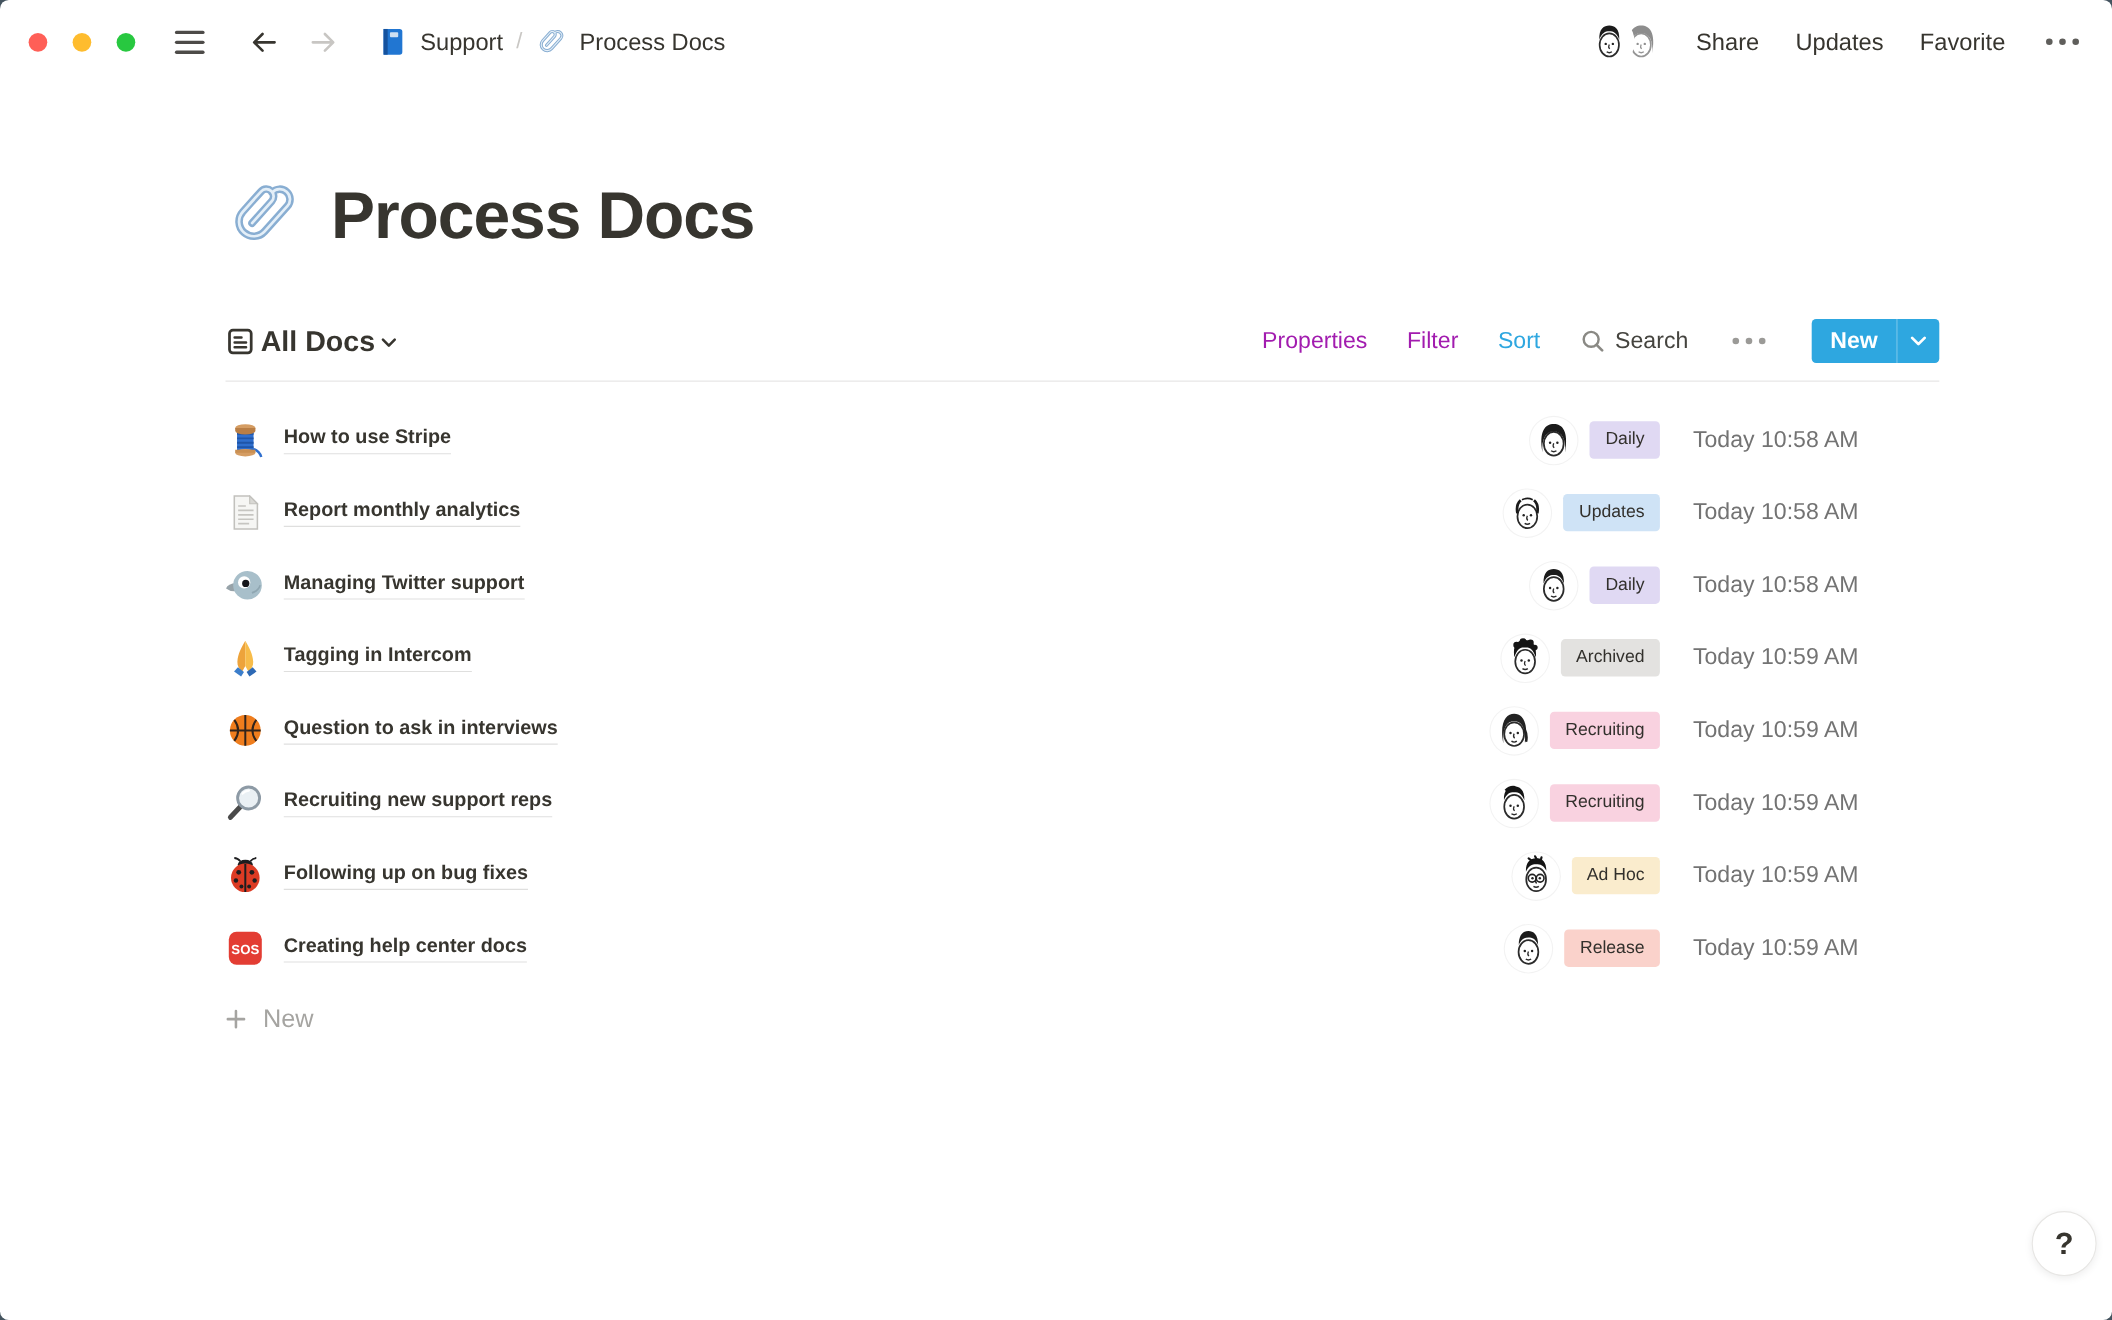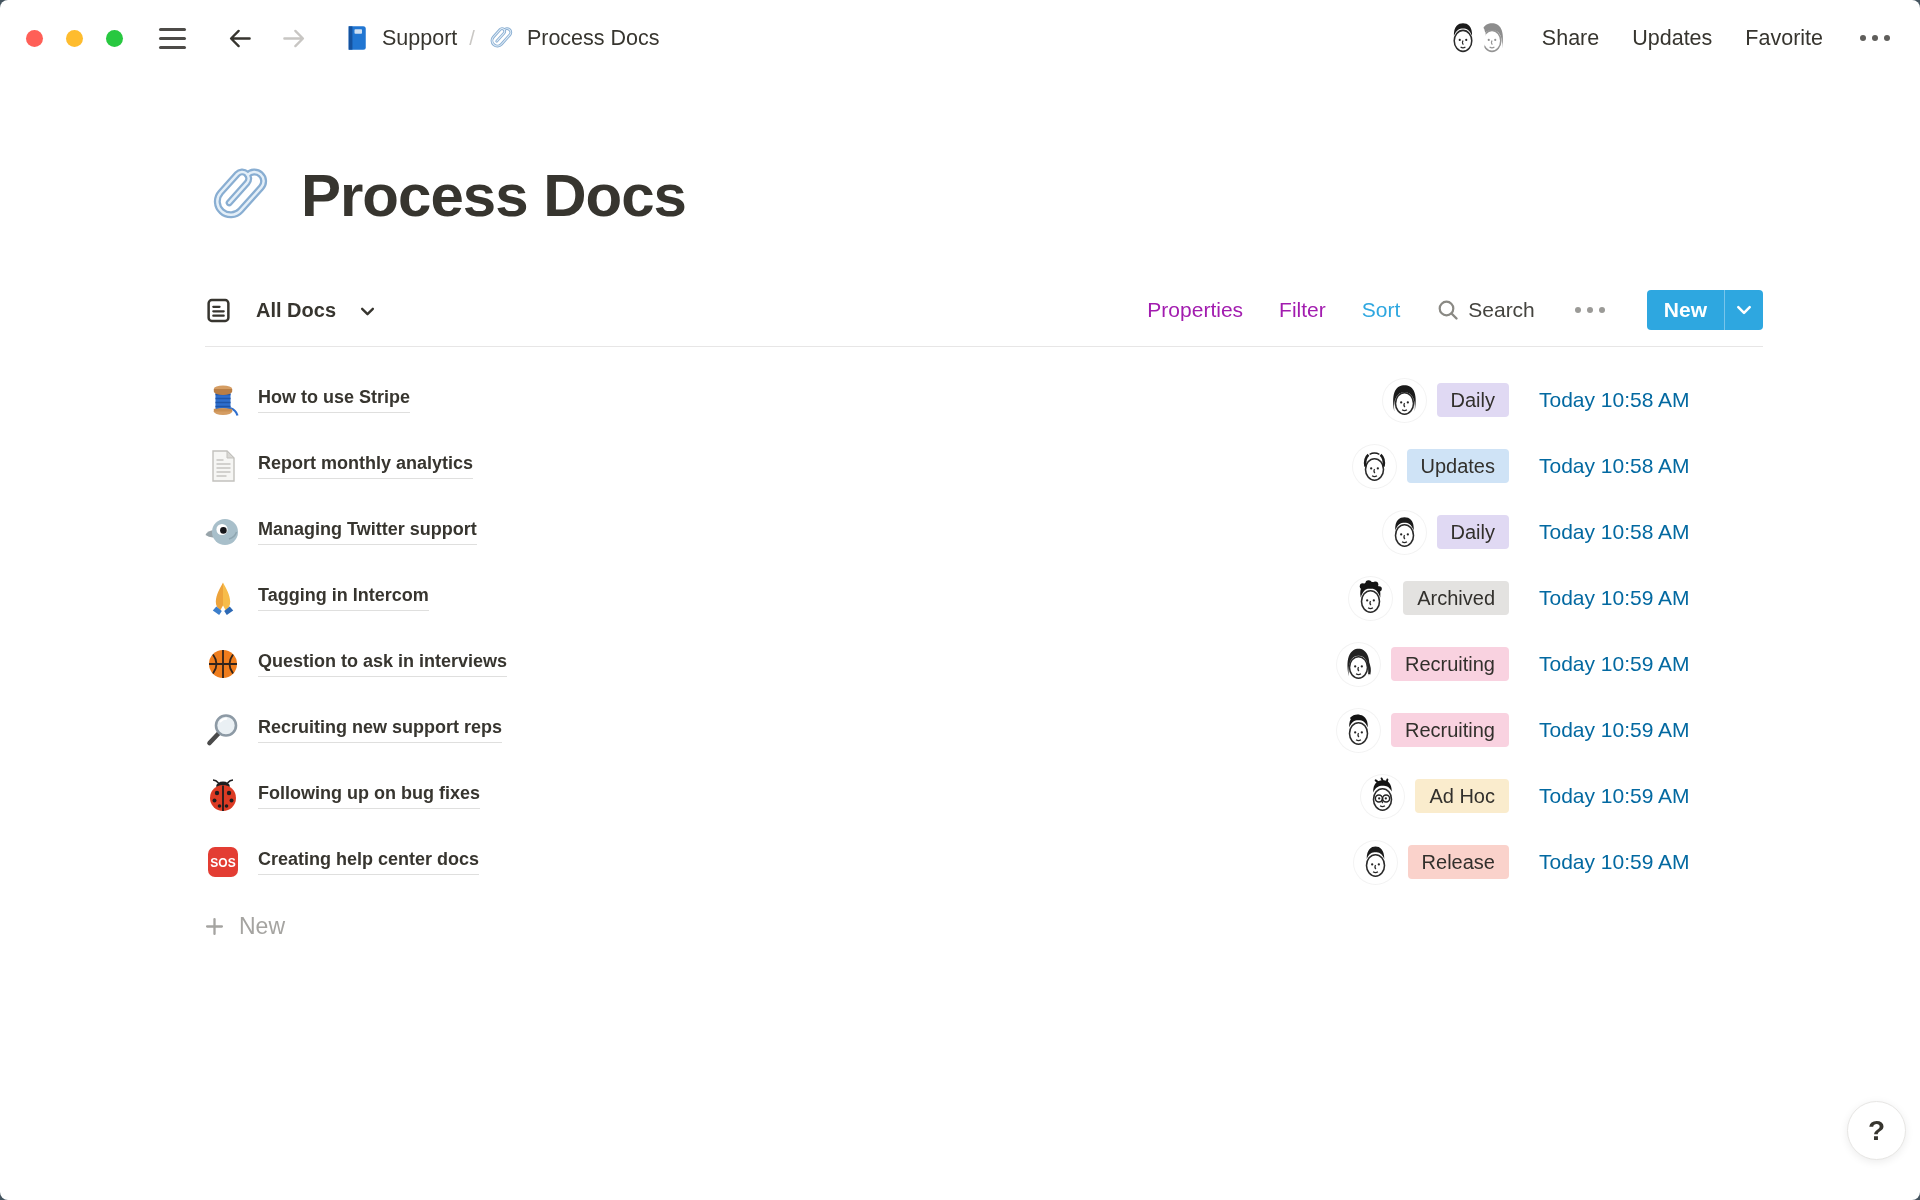--- a/index.html
+++ b/index.html
@@ -22,41 +22,41 @@
   .tb-avatars .av.back{margin-left:-13px;filter:grayscale(1) opacity(.5);}
   .tb-item{cursor:pointer;}
   .dots{display:flex;gap:6px;align-items:center;cursor:pointer;padding:4px;}
   .dots i{width:6px;height:6px;border-radius:50%;background:#5f5e5b;display:block;}
   
   .main{padding:0 157px 0 205px;}
   .title-row{margin-top:82px;display:flex;align-items:center;gap:22px;}
   .title-row h1{font-size:60px;font-weight:700;margin:0;letter-spacing:-1px;color:#37352f;}
   .page-emoji{width:74px;height:74px;}
   .toolbar{margin-top:56px;display:flex;align-items:center;height:44px;}
-  .view-switch{display:flex;align-items:center;gap:24px;font-size:20px;font-weight:700;cursor:pointer;}
+  .view-switch{display:flex;align-items:center;gap:5px;font-size:26px;font-weight:700;cursor:pointer;}
   .tb-menu{margin-left:auto;display:flex;align-items:center;gap:36px;font-size:21px;}
   .menu-gray{color:#a21caf;cursor:pointer;}
   .menu-blue{color:#2ea7e0;cursor:pointer;}
   .search-box{display:flex;align-items:center;gap:8px;color:#45443f;cursor:pointer;}
   .new-btn{display:flex;align-items:stretch;background:#2ea7e0;border-radius:4px;height:40px;
     color:#fff;font-size:21px;font-weight:700;margin-left:2px;cursor:pointer;overflow:hidden;}
   .new-main{display:flex;align-items:center;padding:0 17px;}
   .new-chev{display:flex;align-items:center;padding:0 11px;border-left:1px solid rgba(255,255,255,.35);}
   .divider{border-bottom:1px solid rgba(55,53,47,.12);margin-top:14px;margin-bottom:20px;}
   
   .row{height:66px;display:flex;align-items:center;}
   .row-emoji{width:36px;height:36px;margin-right:17px;flex:none;}
   .row-title{font-size:18px;font-weight:700;color:#37352f;padding-bottom:4px;
     border-bottom:1.5px solid rgba(55,53,47,.16);cursor:pointer;}
   .row-right{margin-left:auto;display:flex;align-items:center;}
   .group{display:flex;align-items:center;}
   .avatar{width:43px;height:43px;border-radius:50%;margin-right:11px;box-shadow:0 0 0 1px rgba(0,0,0,.05);}
   .tag{height:34px;display:inline-flex;align-items:center;padding:0 14px;border-radius:4px;
-    font-size:20px;color:#32302c;white-space:nowrap;cursor:pointer;}
-  .time{width:224px;margin-left:30px;font-size:21px;color:#0369a1;white-space:nowrap;}
+    font-size:16px;color:#32302c;white-space:nowrap;cursor:pointer;}
+  .time{width:224px;margin-left:30px;font-size:21px;color:#737373;white-space:nowrap;}
   .new-row{height:62px;display:flex;align-items:center;gap:15px;color:#a5a4a1;font-size:23px;cursor:pointer;}
   
   .help{position:absolute;right:14px;bottom:40px;width:57px;height:57px;border-radius:50%;background:#fff;
     border:1px solid #e7e6e4;box-shadow:0 2px 8px rgba(15,15,15,.08);display:flex;align-items:center;
     justify-content:center;font-size:28px;font-weight:700;color:#37352f;cursor:pointer;}
   svg{display:block;}
 </style>
 </head>
 <body>
 

